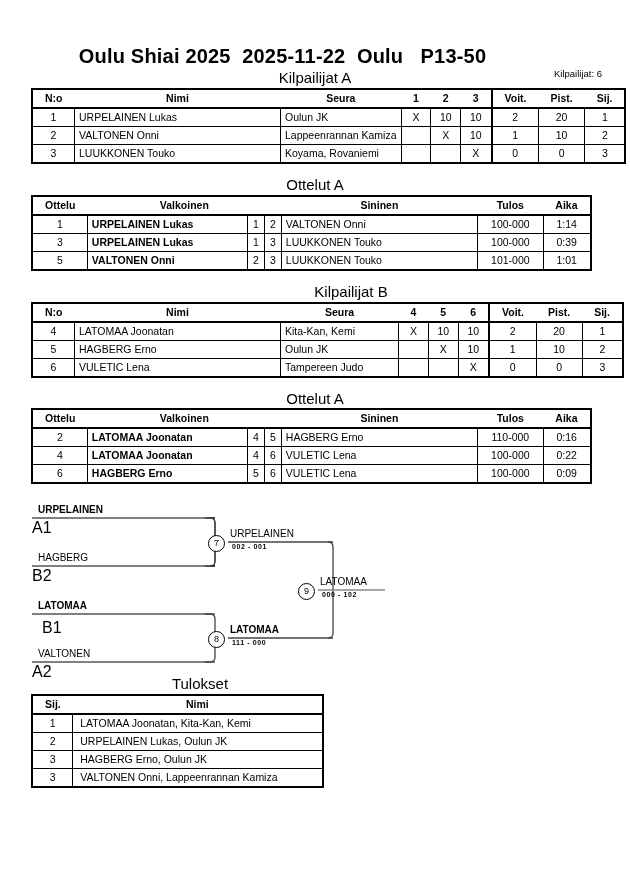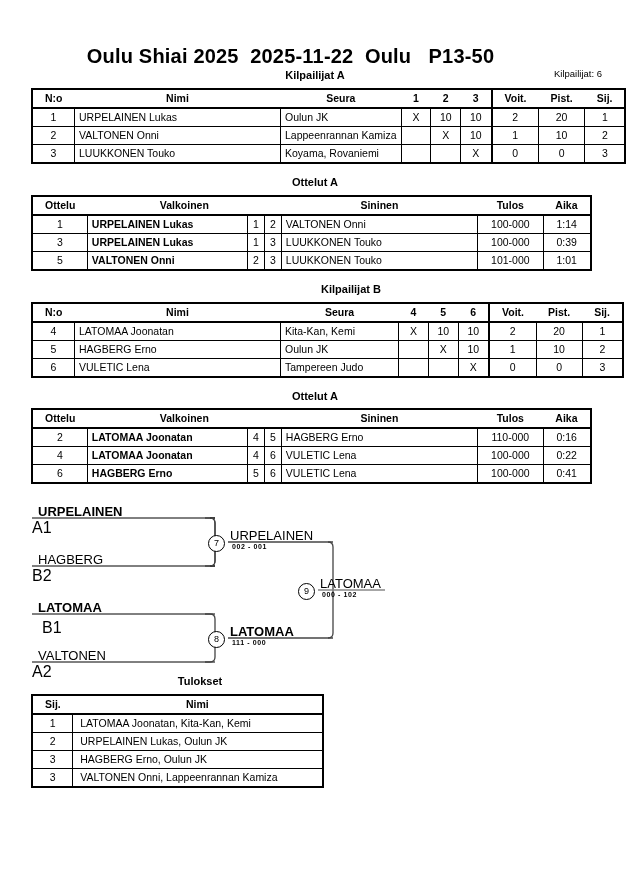--- a/index.html
+++ b/index.html
@@ -13,32 +13,32 @@
     position: relative;
     font-family: "Liberation Sans", sans-serif;
     color: #000000;
     overflow: hidden;
   }
 
   
   .doc-title {
     position: absolute;
     top: 45px;
-    left: 16px;
+    left: 8px;
     width: 549px;
     text-align: center;
     font-size: 20px;
     font-weight: bold;
     letter-spacing: 0.2px;
     white-space: pre;
   }
   .section-heading {
     position: absolute;
-    font-size: 11px;
-    font-weight: bold;
+    font-size: 15px;
+    font-weight: normal;
     white-space: nowrap;
   }
   .entrant-count {
     position: absolute;
     top: 68px;
     right: 28px;
     font-size: 9.5px;
     white-space: nowrap;
   }
 
@@ -99,21 +99,21 @@
   .bracket {
     position: absolute;
     left: 0;
     top: 496px;
     width: 630px;
     height: 180px;
   }
   .bracket svg { display: block; }
   .bk-label {
     position: absolute;
-    font-size: 13px;
+    font-size: 10px;
     white-space: nowrap;
   }
   .bk-label.win { font-weight: bold; }
   .bk-seed {
     position: absolute;
     font-size: 16px;
     white-space: nowrap;
   }
   .bk-score {
     position: absolute;
@@ -316,21 +316,21 @@
         <td class="m-score">100-000</td>
         <td class="m-time">0:22</td>
       </tr>
       <tr>
         <td class="m-no">6</td>
         <td class="m-white">HAGBERG Erno</td>
         <td class="m-n1">5</td>
         <td class="m-n2">6</td>
         <td class="m-blue">VULETIC Lena</td>
         <td class="m-score">100-000</td>
-        <td class="m-time">0:41</td>
+        <td class="m-time">0:09</td>
       </tr>
     </tbody>
 </table>
 
 <div class="bracket">
   <svg width="630" height="180">
 
     <line x1="32" y1="22" x2="215" y2="22" stroke="#000" stroke-width="1"></line>
     <line x1="32" y1="70" x2="215" y2="70" stroke="#000" stroke-width="1"></line>
     <line x1="32" y1="118" x2="215" y2="118" stroke="#000" stroke-width="1"></line>

